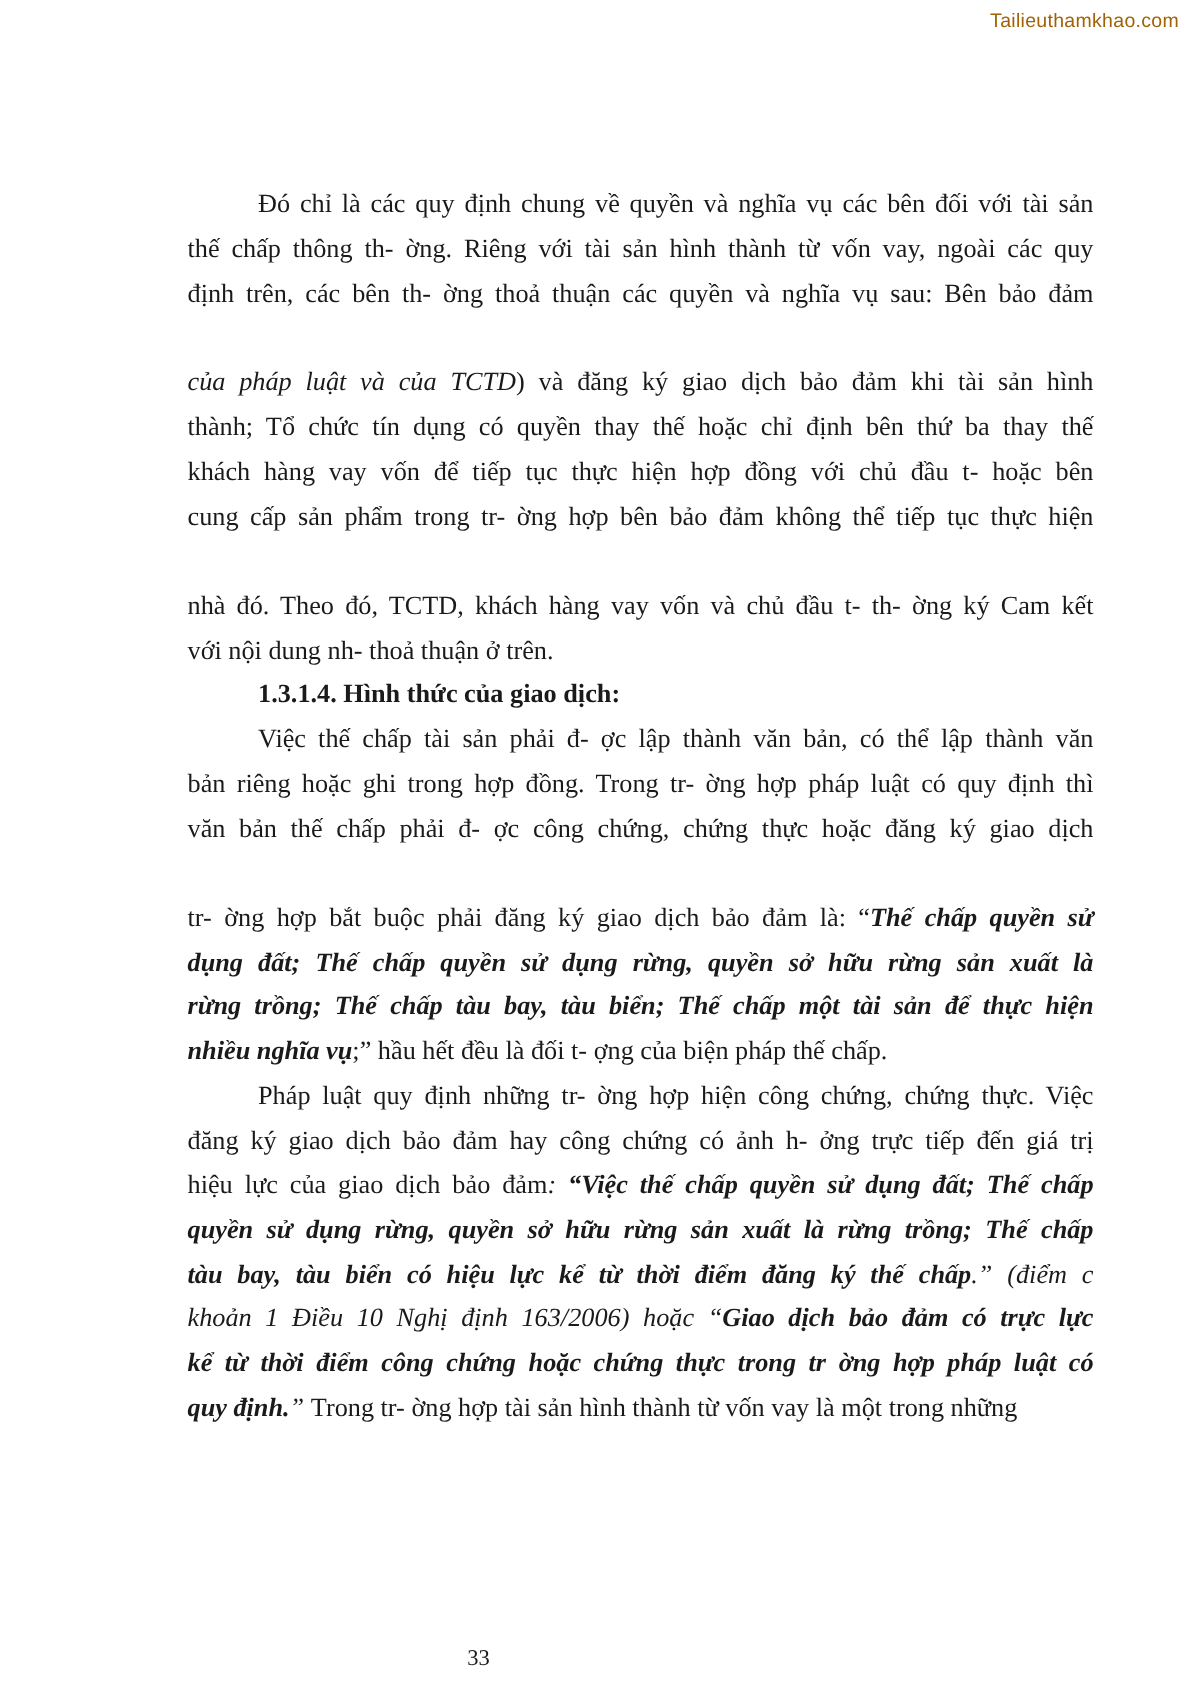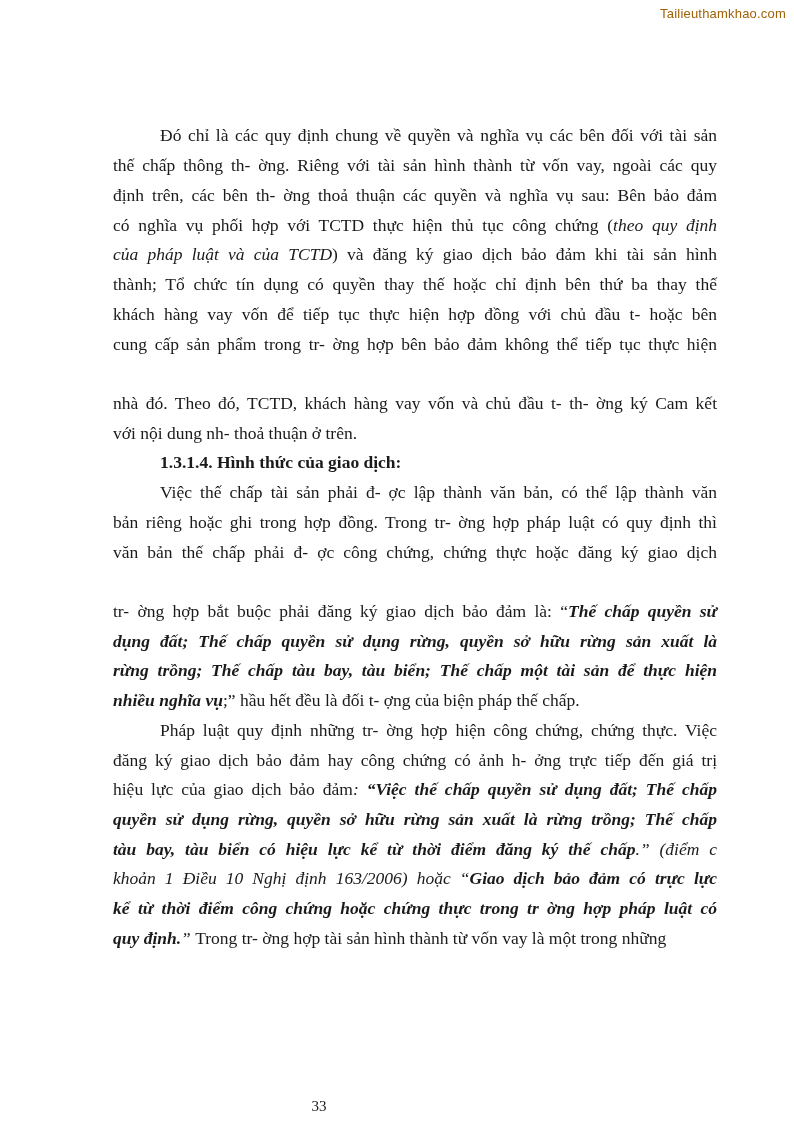--- a/index.html
+++ b/index.html
@@ -3,21 +3,21 @@
 <meta charset="utf-8">
 <style>
   html, body { margin: 0; padding: 0; background: #ffffff; }
   body { width: 794px; height: 1123px; position: relative; overflow: hidden; }
   .watermark {
     position: absolute; top: 6px; right: 8px;
     font-family: "Liberation Sans", sans-serif; font-size: 13px;
     color: #a16207; letter-spacing: 0.2px;
   }
   .page {
-    position: absolute; left: 0; top: 0; width: 738px; height: 1123px;
+    position: absolute; left: 12px; top: 0; width: 738px; height: 1123px;
   }
   .line {
     position: absolute; left: 113px; width: 604px;
     font-family: "Liberation Serif", serif; font-size: 17.5px;
     color: #1a1a1a; line-height: 22px; white-space: nowrap;
     text-align: justify; text-align-last: justify;
   }
   .line.indent { left: 160px; width: 557px; }
   .line.last { text-align-last: left; }
   .line.heading { left: 160px; width: 557px; font-weight: bold; text-align-last: left; }
@@ -30,21 +30,20 @@
 </style>
 </head>
 <body>
 
 <div class="watermark">Tailieuthamkhao.com</div>
 
 <div class="page" id="page">
     <div class="line indent" style="top: 124px;"><span>Đó chỉ là các quy định chung về quyền và nghĩa vụ các bên đối với tài sản</span></div>
     <div class="line" style="top: 154px;"><span>thế chấp thông th- ờng. Riêng với tài sản hình thành từ vốn vay, ngoài các quy</span></div>
     <div class="line" style="top: 184px;"><span>định trên, các bên th- ờng thoả thuận các quyền và nghĩa vụ sau: Bên bảo đảm</span></div>
-    <div class="line" style="top: 214px;"><span>có nghĩa vụ phối hợp với TCTD thực hiện thủ tục công chứng (</span><span class="it">theo quy định</span></div>
     <div class="line" style="top: 243px;"><span class="it">của pháp luật và của TCTD</span><span>) và đăng ký giao dịch bảo đảm khi tài sản hình</span></div>
     <div class="line" style="top: 273px;"><span>thành; Tổ chức tín dụng có quyền thay thế hoặc chỉ định bên thứ ba thay thế</span></div>
     <div class="line" style="top: 303px;"><span>khách hàng vay vốn để tiếp tục thực hiện hợp đồng với chủ đầu t-  hoặc bên</span></div>
     <div class="line" style="top: 333px;"><span>cung cấp sản phẩm trong tr- ờng hợp bên bảo đảm không thể tiếp tục thực hiện</span></div>
     <div class="line" style="top: 392px;"><span>nhà đó. Theo đó, TCTD, khách hàng vay vốn và chủ đầu t-  th- ờng ký Cam kết</span></div>
     <div class="line last" style="top: 422px;"><span>với nội dung nh-  thoả thuận ở trên.</span></div>
     <div class="line heading" style="top: 451px;"><span>1.3.1.4. Hình thức của giao dịch:</span></div>
     <div class="line indent" style="top: 481px;"><span>Việc thế chấp tài sản phải đ- ợc lập thành văn bản, có thể lập thành văn</span></div>
     <div class="line" style="top: 511px;"><span>bản riêng hoặc ghi trong hợp đồng. Trong tr- ờng hợp pháp luật có quy định thì</span></div>
     <div class="line" style="top: 541px;"><span>văn bản thế chấp phải đ- ợc công chứng, chứng thực hoặc đăng ký giao dịch</span></div>

